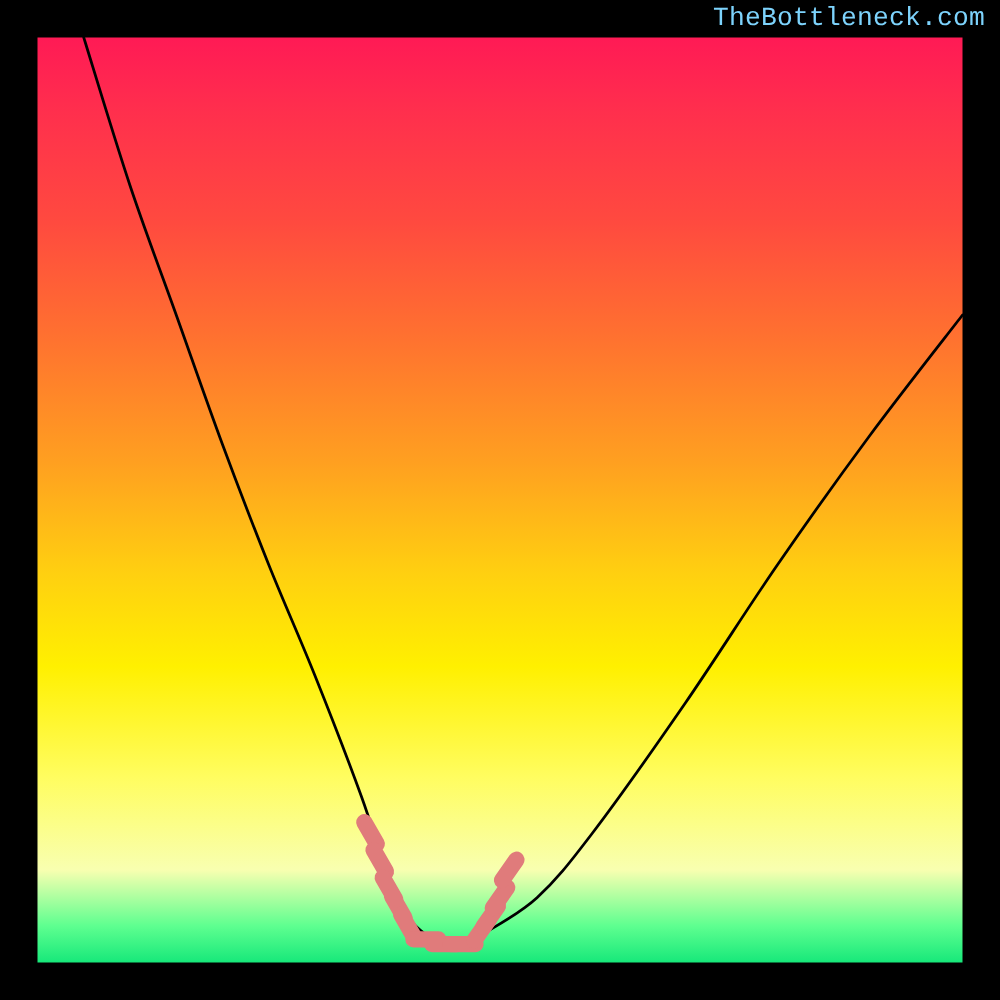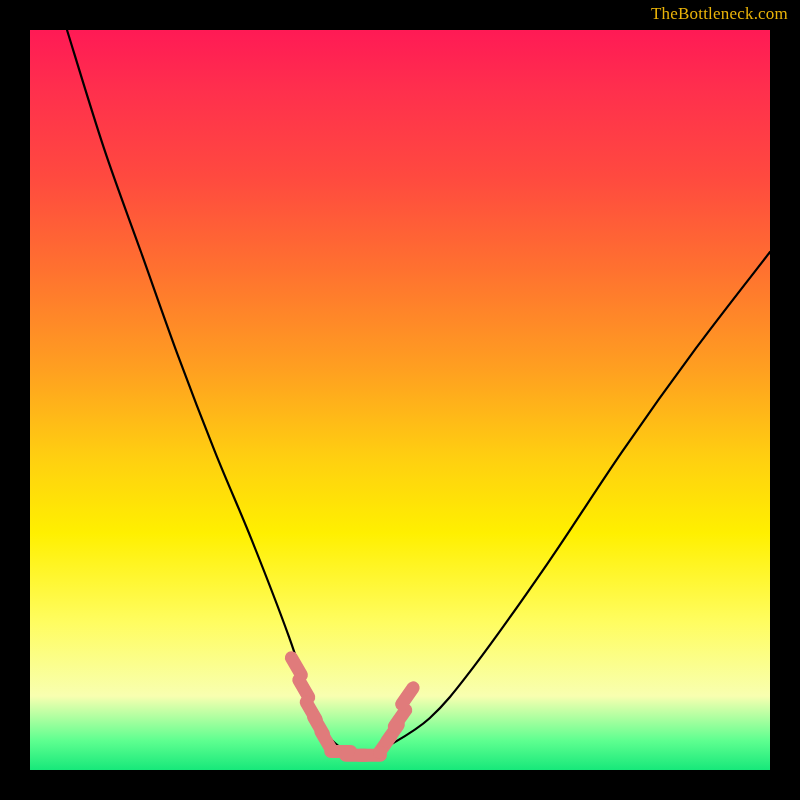--- a/index.html
+++ b/index.html
@@ -36,25 +36,25 @@
       #fffd60 80%,
       #f8ffb0 90%,
       #5fff90 96%,
       #17e87a 100%
     );
   }
   .watermark {
     position: absolute;
     top: 4px;
     right: 12px;
-    color: #eab308;
-    font-size: 17px;
+    color: #7dd3fc;
+    font-size: 21px;
     font-weight: 500;
     letter-spacing: 0.2px;
-    font-family: Liberation Serif, serif;
+    font-family: Liberation Mono, monospace;
   }
   svg.curve {
     position: absolute;
     left: 0;
     top: 0;
     width: 740px;
     height: 740px;
     overflow: visible;
   }
 </style>

